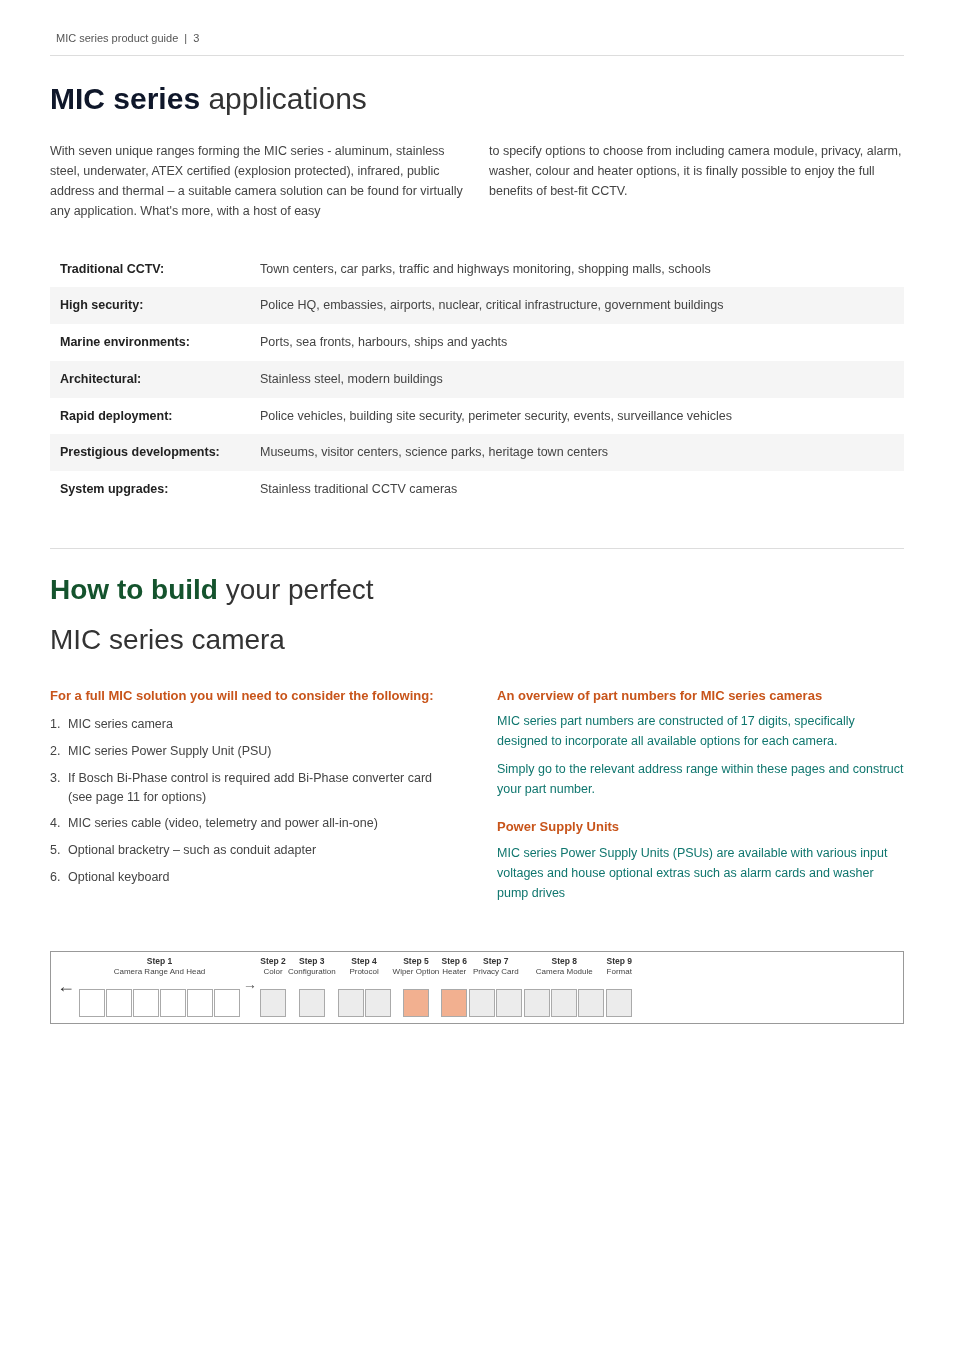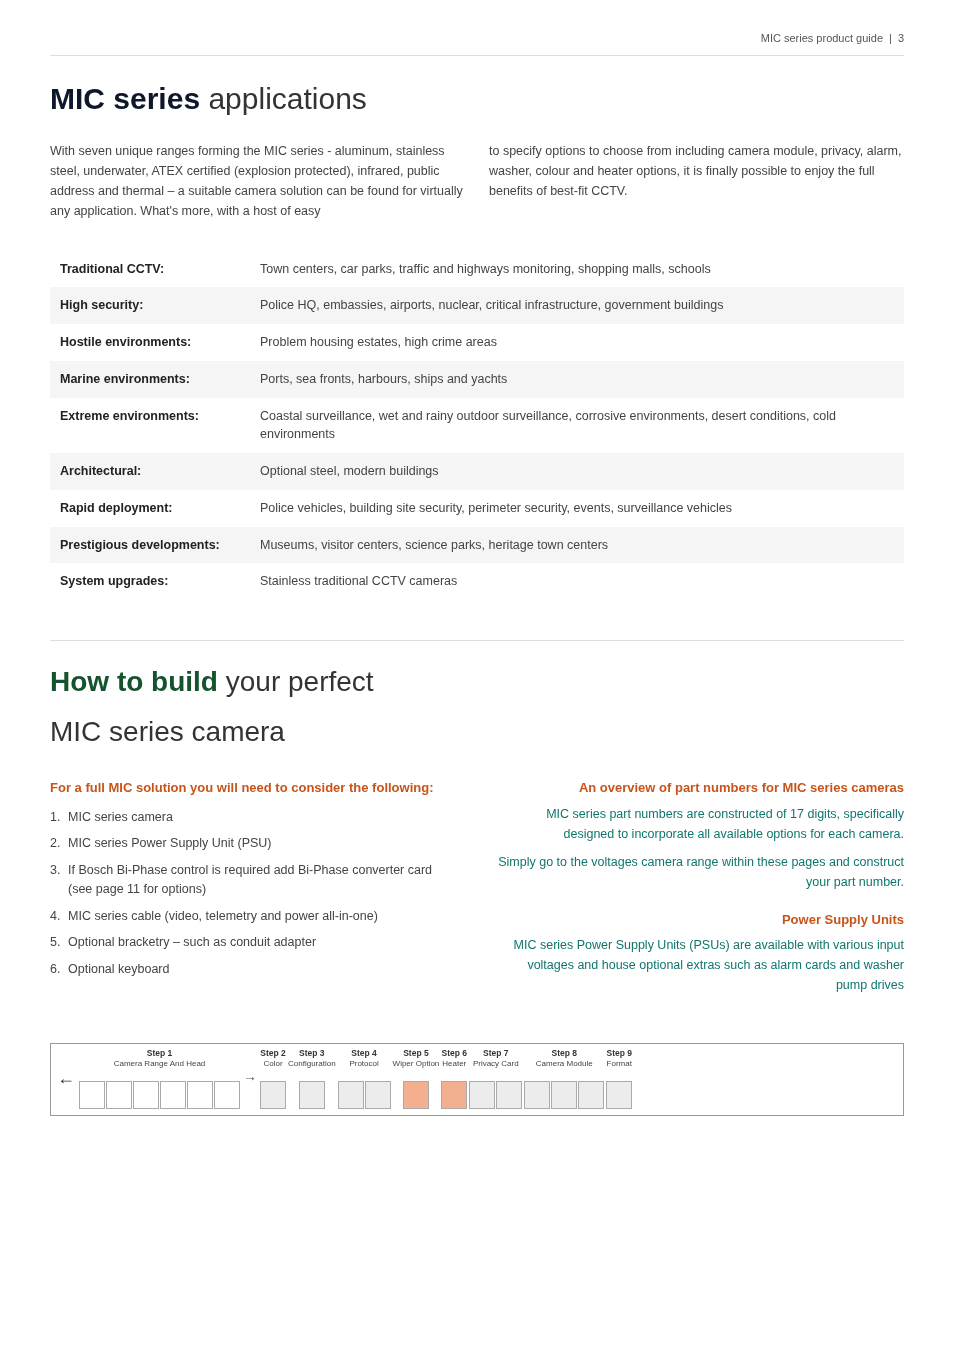--- a/index.html
+++ b/index.html
@@ -11,21 +11,20 @@
       line-height: 1.5;
     }
     .page {
       width: 954px;
       min-height: 1350px;
       padding: 30px 50px 30px 50px;
       position: relative;
     }
     .header-bar {
       display: flex;
-      justify-content: flex-end;
       align-items: center;
       margin-bottom: 20px;
       font-size: 11px;
       color: #555;
       border-bottom: 1px solid #ddd;
       padding-bottom: 8px;
     }
     .header-bar span {
       margin-left: 6px;
     }
@@ -91,21 +90,20 @@
     .two-columns {
       display: flex;
       gap: 40px;
       margin-bottom: 30px;
     }
     .left-col {
       flex: 1;
     }
     .right-col {
       flex: 1;
-      text-align: right;
     }
     .col-heading {
       font-size: 13px;
       font-weight: 700;
       color: #c8541a;
       margin-bottom: 10px;
     }
     .col-list {
       list-style: none;
       padding: 0;
@@ -238,34 +236,26 @@
     <tbody id="apps-tbody">
     <tr>
           <td>Traditional CCTV:</td>
           <td>Town centers, car parks, traffic and highways monitoring, shopping malls, schools</td>
         </tr>
         <tr>
           <td>High security:</td>
           <td>Police HQ, embassies, airports, nuclear, critical infrastructure, government buildings</td>
         </tr>
         <tr>
-          <td>Hostile environments:</td>
-          <td>Problem housing estates, high crime areas</td>
-        </tr>
-        <tr>
           <td>Marine environments:</td>
           <td>Ports, sea fronts, harbours, ships and yachts</td>
         </tr>
         <tr>
-          <td>Extreme environments:</td>
-          <td>Coastal surveillance, wet and rainy outdoor surveillance, corrosive environments, desert conditions, cold environments</td>
-        </tr>
-        <tr>
           <td>Architectural:</td>
-          <td>Optional steel, modern buildings</td>
+          <td>Stainless steel, modern buildings</td>
         </tr>
         <tr>
           <td>Rapid deployment:</td>
           <td>Police vehicles, building site security, perimeter security, events, surveillance vehicles</td>
         </tr>
         <tr>
           <td>Prestigious developments:</td>
           <td>Museums, visitor centers, science parks, heritage town centers</td>
         </tr>
         <tr>
@@ -295,21 +285,21 @@
           <li data-num="4">MIC series cable (video, telemetry and power all-in-one)</li>
           <li data-num="5">Optional bracketry – such as conduit adapter</li>
           <li data-num="6">Optional keyboard</li>
         </ol>
     </div>
 
     <div class="right-col">
       <div class="right-section-block">
         <div class="sub-heading">An overview of part numbers for MIC series cameras</div>
         <p>MIC series part numbers are constructed of 17 digits, specifically designed to incorporate all available options for each camera.</p>
-        <p>Simply go to the voltages camera range within these pages and construct your part number.</p>
+        <p>Simply go to the relevant address range within these pages and construct your part number.</p>
       </div>
       <div class="right-section-block">
         <div class="sub-heading">Power Supply Units</div>
         <p>MIC series Power Supply Units (PSUs) are available with various input voltages and house optional extras such as alarm cards and washer pump drives</p>
       </div>
     </div>
   </div>
 
   <div class="diagram-full">
     <div class="diag-outer">

